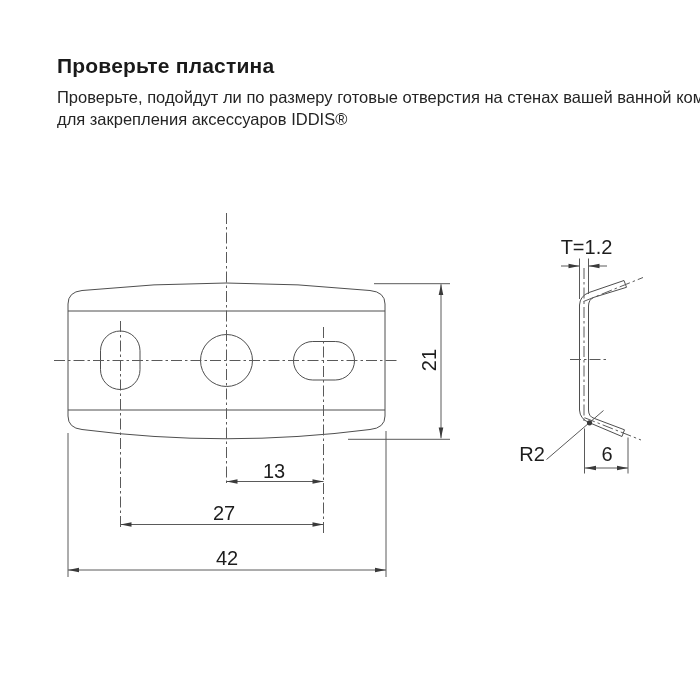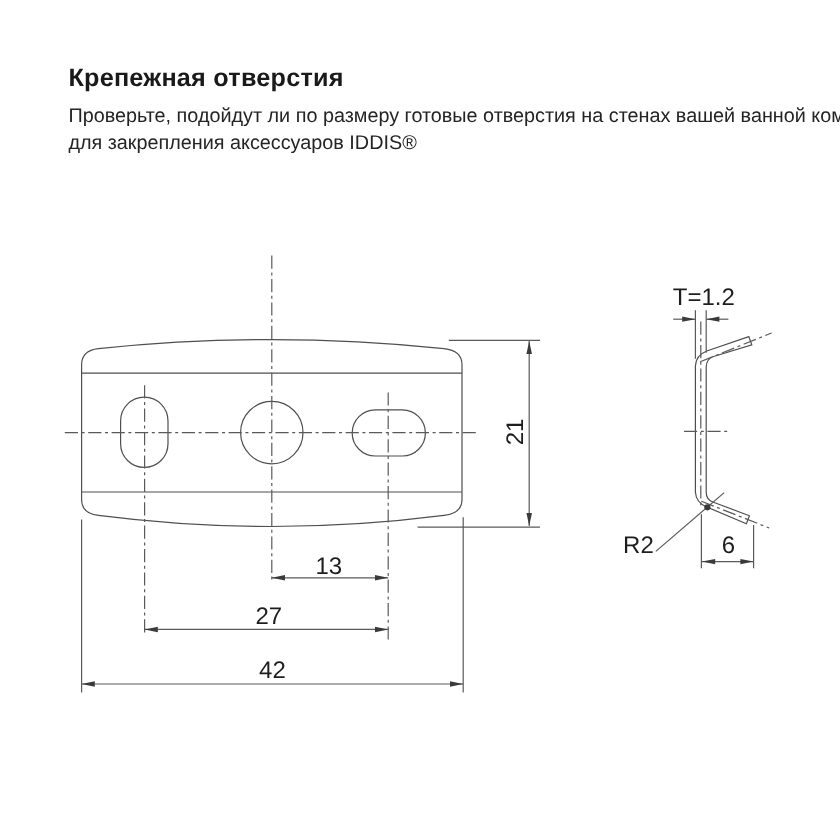--- a/index.html
+++ b/index.html
@@ -24,21 +24,21 @@
   .arr  { fill:#3a3a3a; stroke:none; }
   .dimtext {
     font-family:"Liberation Sans", sans-serif; font-size:20px; fill:#1d1d1d;
   }
 </style>
 </head>
 <body>
 
 <div class="page">
 
-  <div class="title">Крепежная отверстия</div>
+  <div class="title">Проверьте пластина</div>
 
   <div class="desc">
     <div>Проверьте, подойдут ли по размеру готовые отверстия на стенах вашей ванной комнаты</div>
     <div>для закрепления аксессуаров IDDIS®</div>
   </div>
 
   <svg class="drawing" viewBox="0 0 700 700">
 
     <g>
 

